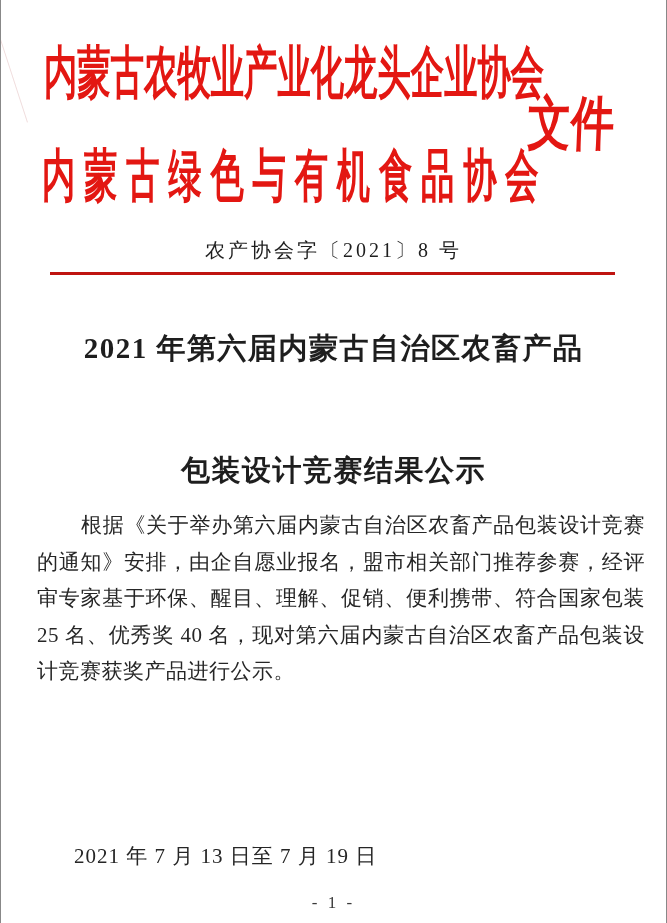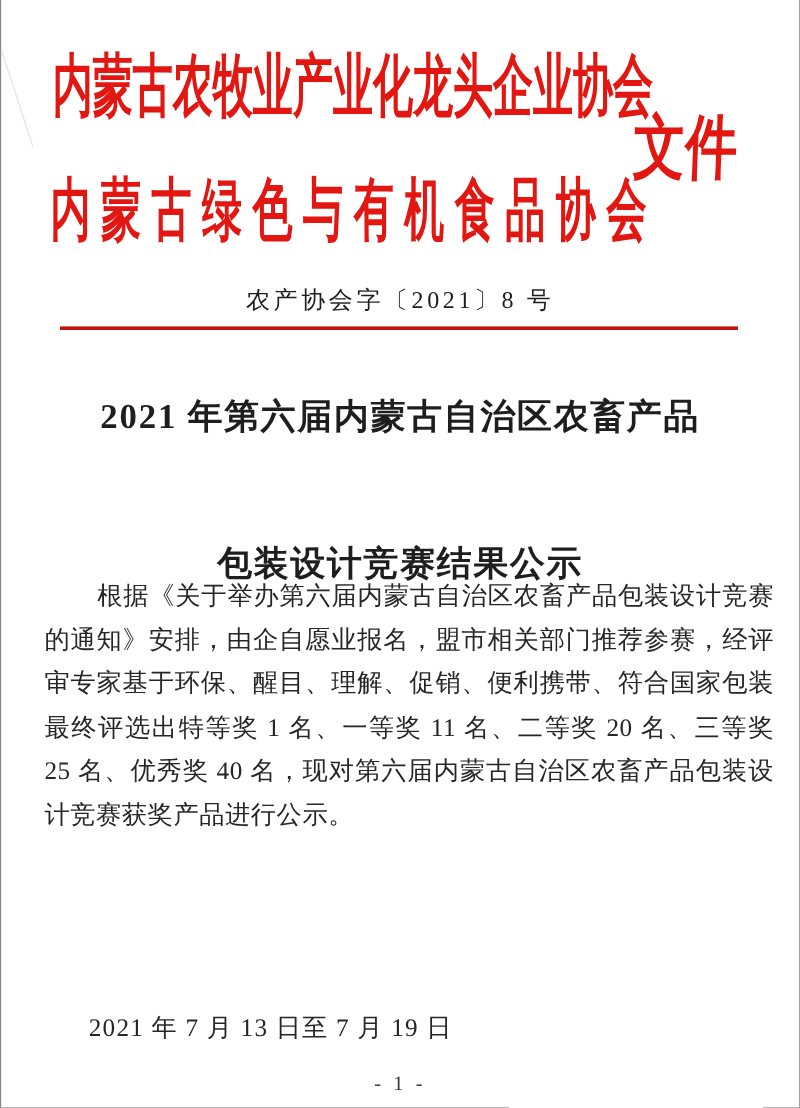--- a/index.html
+++ b/index.html
@@ -77,21 +77,21 @@
     font-weight: bold;
     letter-spacing: 1.5px;
     color: var(--ink);
     line-height: 1.1;
   }
   .title1 { top: 333px; }
   .title2 { top: 407px; margin-top: 48px; }
   
   .bodytext {
     position: absolute;
-    top: 478px; left: 36px;
+    top: 507px; left: 36px;
     width: 608px;
     font-size: 21px;
     color: var(--body-ink);
   }
   .bline {
     height: 36.6px;
     line-height: 36.6px;
     text-align: justify;
     text-align-last: justify;
     letter-spacing: 0.5px;
@@ -146,21 +146,20 @@
 
   <h1>
     <div class="title-line title1">2021 年第六届内蒙古自治区农畜产品</div>
     <div class="title-line title2">包装设计竞赛结果公示</div>
   </h1>
 
   <div class="bodytext">
     <div class="bline indent">根据《关于举办第六届内蒙古自治区农畜产品包装设计竞赛</div>
     <div class="bline">的通知》安排，由企自愿业报名，盟市相关部门推荐参赛，经评</div>
     <div class="bline">审专家基于环保、醒目、理解、促销、便利携带、符合国家包装</div>
-    <div class="bline">最终评选出特等奖 1 名、一等奖 11 名、二等奖 20 名、三等奖</div>
     <div class="bline">25 名、优秀奖 40 名，现对第六届内蒙古自治区农畜产品包装设</div>
     <div class="bline para-end">计竞赛获奖产品进行公示。</div>
   </div>
 
 
   <div class="sec-date">2021 年 7 月 13 日至 7 月 19 日</div>
 
   <div class="pagenum">- 1 -</div>
 
 </div>

